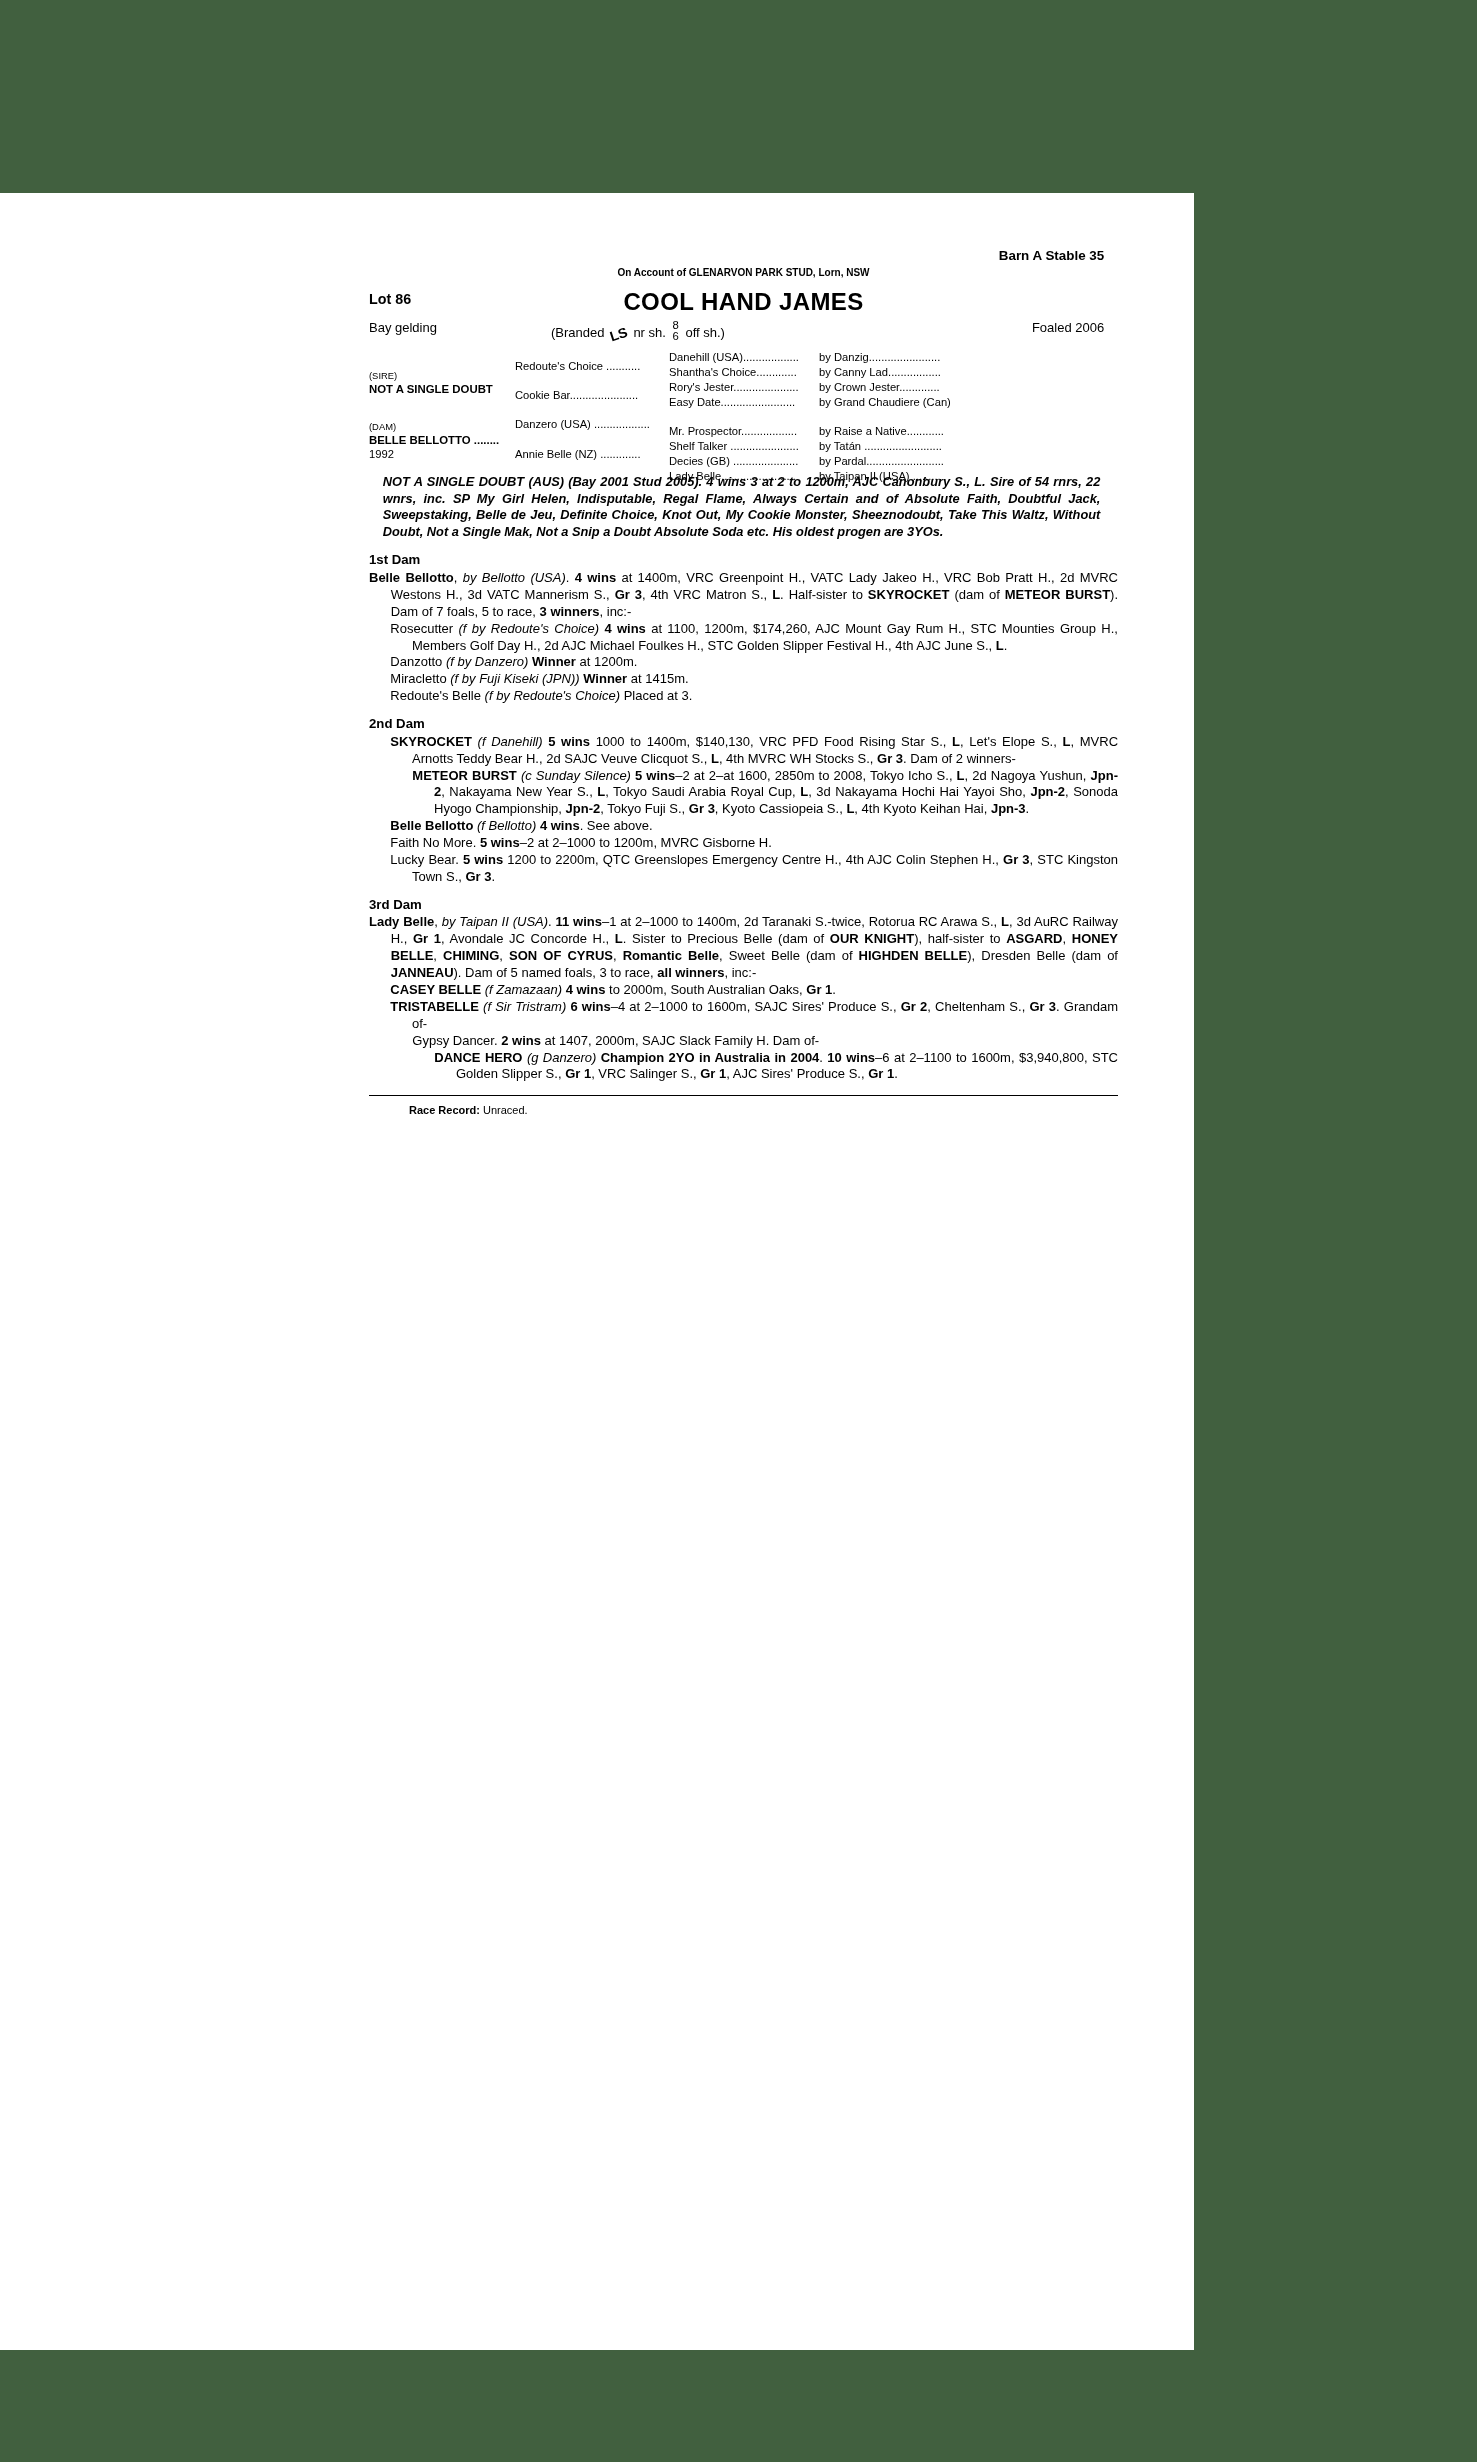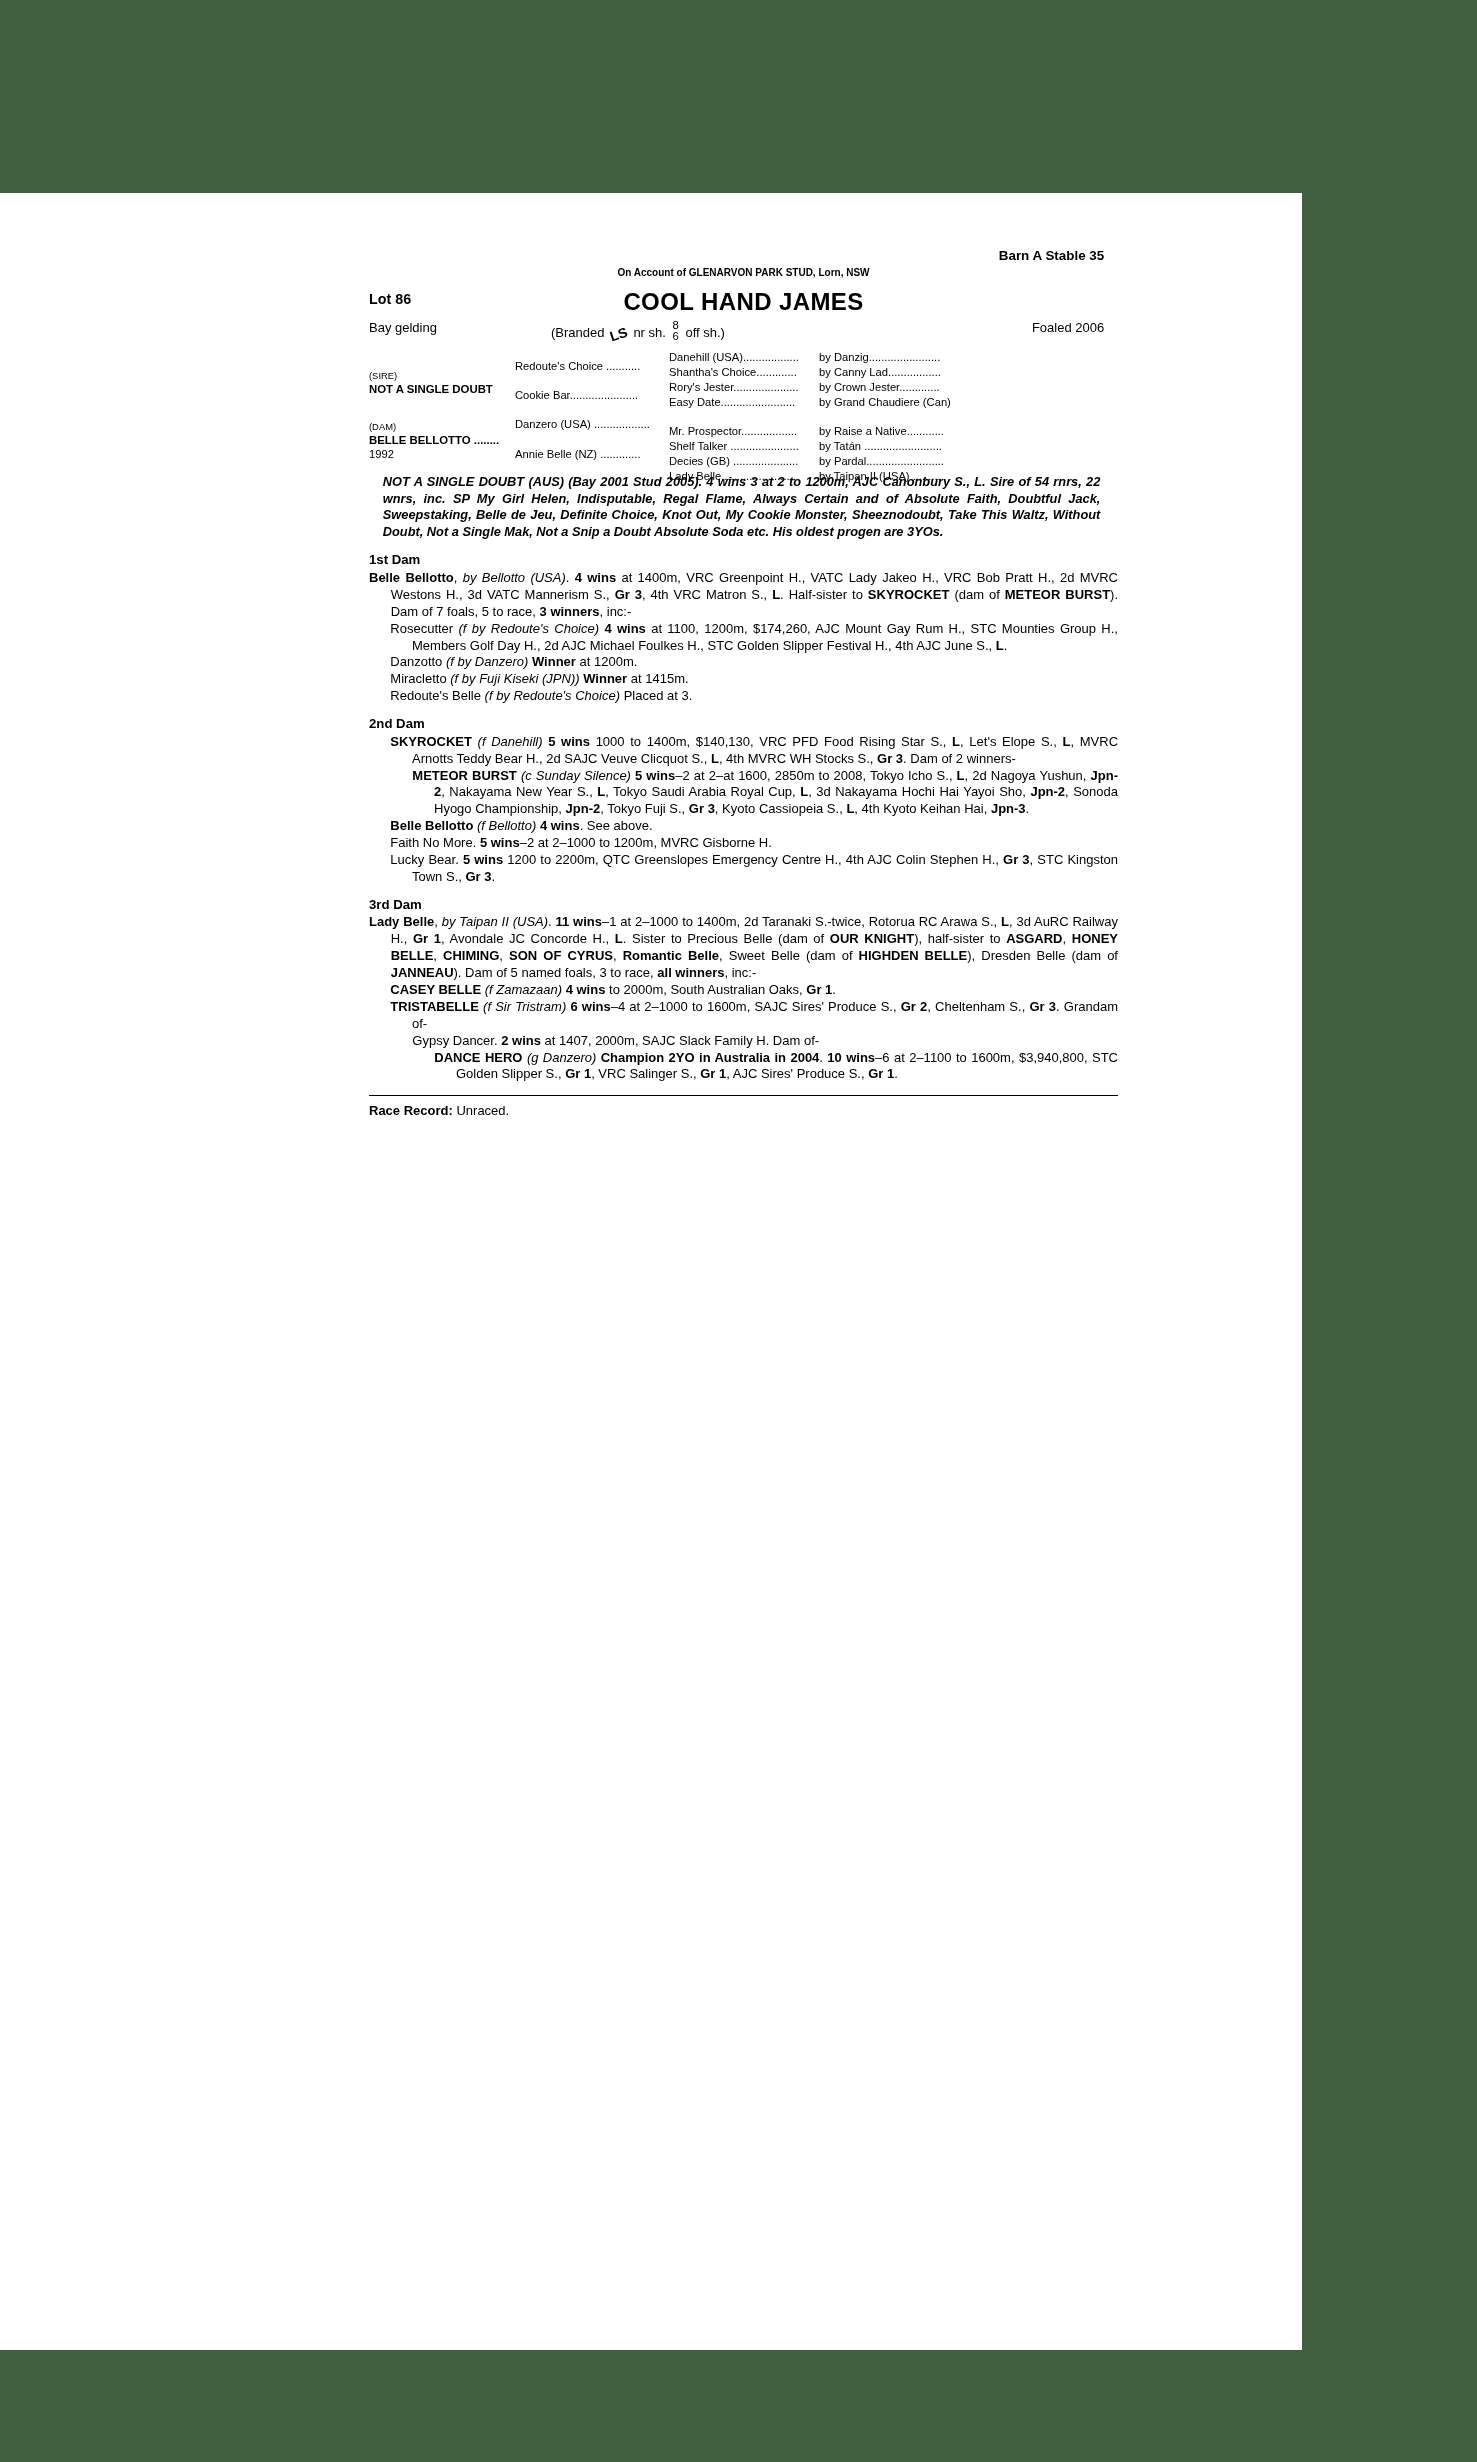--- a/index.html
+++ b/index.html
@@ -5,21 +5,21 @@
   html, body { margin:0; padding:0; }
   body {
     width:1478px; height:2463px;
     background:#41603f;
     font-family:"Liberation Sans", sans-serif;
     overflow:hidden;
   }
   .page {
     position:absolute;
     left:0; top:193px;
-    width:1302px; height:2157px;
+    width:1194px; height:2157px;
     background:#ffffff;
   }
   .sheet {
     position:absolute;
     left:369px; top:54px;
     width:749px;
     font-size:13px;
     color:#000;
     line-height:1.28;
   }
@@ -128,21 +128,21 @@
   .h2 { padding-left:43px; text-indent:-21.7px; }
   .h3 { padding-left:65px; text-indent:-21.7px; }
   .h4 { padding-left:87px; text-indent:-21.7px; }
   b { font-weight:bold; }
   i { font-style:italic; }
 
   .rule {
     border-top:1px solid #000;
     margin:11.8px 0 6.9px 0;
   }
-  .record { font-size:13px; }
+  .record { font-size:11px;margin-left:40px; }
   .record b { font-weight:bold; }
 </style>
 </head>
 <body>
 
 <div class="page">
   <div class="sheet">
 
     <div class="barn">Barn A Stable 35</div>
     <div class="account">On Account of GLENARVON PARK STUD, Lorn, NSW</div>

